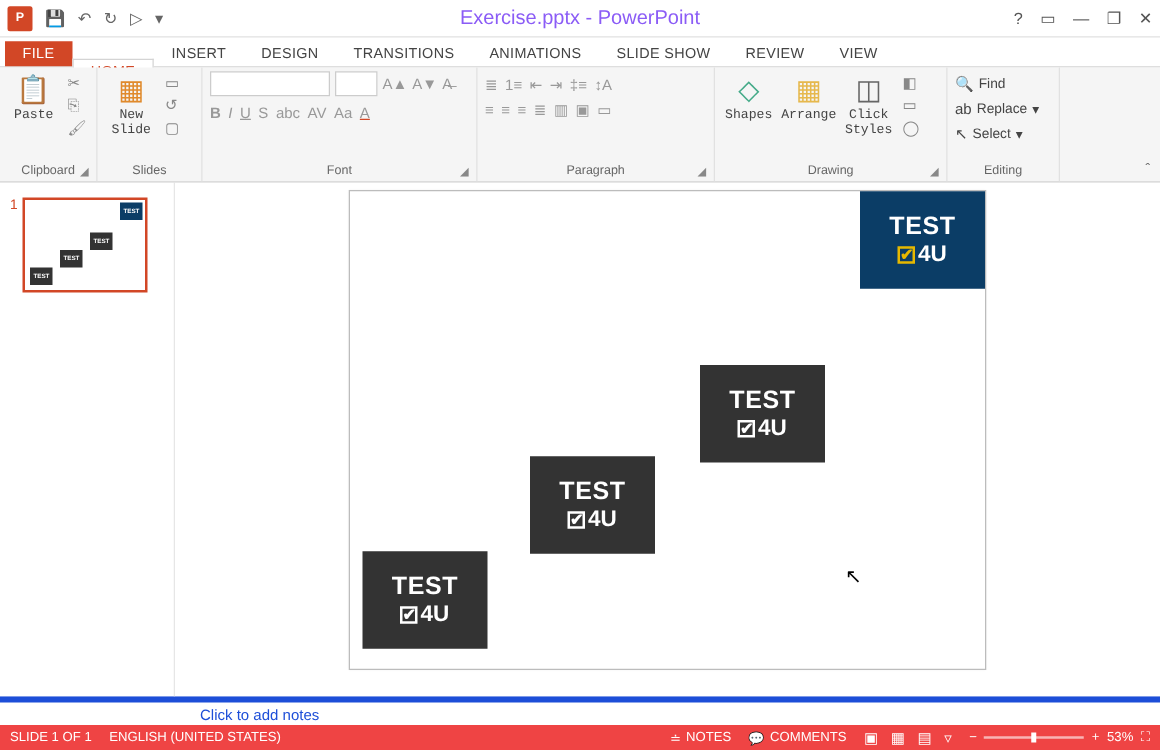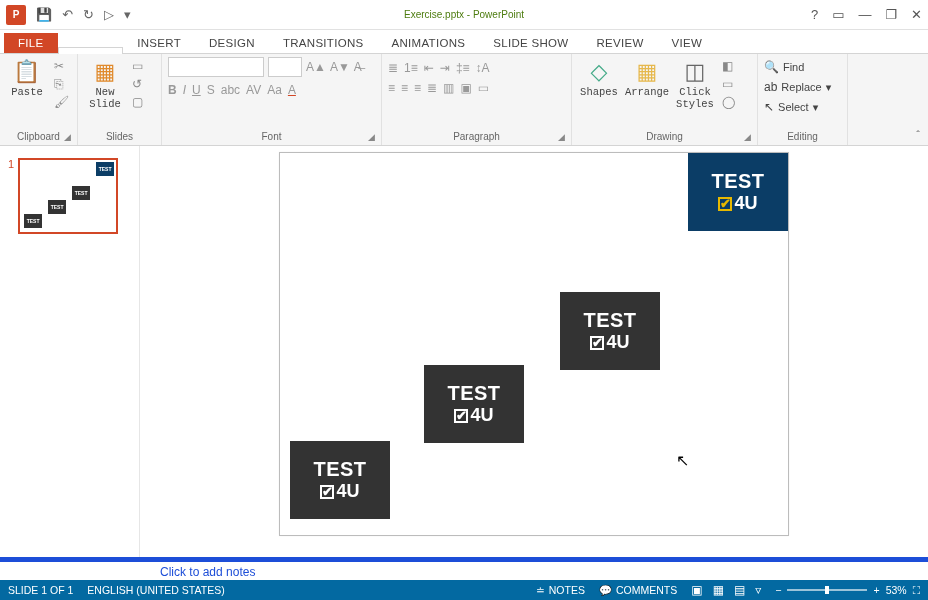--- a/index.html
+++ b/index.html
@@ -3,21 +3,21 @@
 <meta charset="utf-8">
 <style>
 * { margin: 0; padding: 0; box-sizing: border-box; font-family: "Segoe UI", Tahoma, sans-serif; }
 html, body { width: 928px; height: 600px; overflow: hidden; background: #fff; }
 
 
 .titlebar { height: 30px; background: #fff; display: flex; align-items: center; border-bottom: 1px solid #e1e1e1; position: relative; }
 .titlebar .logo { width: 20px; height: 20px; margin: 0 6px; background: #d24726; color: #fff; font-size: 10px; font-weight: bold; display: flex; align-items: center; justify-content: center; border-radius: 2px; }
 .qat { display: flex; gap: 10px; margin-left: 4px; }
 .qat span { color: #666; font-size: 13px; cursor: pointer; }
-.title { position: absolute; left: 50%; transform: translateX(-50%); font-size: 10px; color: #4d7c0f; }
+.title { position: absolute; left: 50%; transform: translateX(-50%); font-size: 16px; color: #8b5cf6; }
 .winctrl { position: absolute; right: 6px; display: flex; gap: 14px; }
 .winctrl span { color: #555; font-size: 13px; cursor: pointer; }
 
 
 .tabs { height: 24px; background: #fff; display: flex; align-items: flex-end; padding-left: 4px; border-bottom: 1px solid #d4d4d4; }
 .tab { padding: 4px 14px; font-size: 11.5px; color: #444; cursor: pointer; letter-spacing: .3px; }
 .tab.file { background: #d24726; color: #fff; }
 .tab.active { background: #fff; color: #d24726; border: 1px solid #d4d4d4; border-bottom: 1px solid #fff; position: relative; top: 16px; }
 
 
@@ -56,21 +56,21 @@
 .box .t1 { font-size: 20px; letter-spacing: .5px; }
 .box .t2 { font-size: 18px; display: flex; align-items: center; }
 .box .t2 .chk { font-size: 13px; margin-right: 2px; border: 2px solid currentColor; width: 14px; height: 14px; display: inline-flex; align-items: center; justify-content: center; }
 .box.blue .t2 .chk { color: #e6b800; }
 .cursor { position: absolute; font-size: 16px; color: #000; }
 
 
 .notes { height: 23px; border-top: 5px solid #1d4ed8; padding: 3px 0 0 160px; font-size: 12px; color: #1d4ed8; }
 
 
-.status { height: 20px; background: #0369a1; color: #fff; display: flex; align-items: center; font-size: 10.5px; padding: 0 8px; gap: 14px; }
+.status { height: 20px; background: #ef4444; color: #fff; display: flex; align-items: center; font-size: 10.5px; padding: 0 8px; gap: 14px; }
 .status .spacer { flex: 1; }
 .status .sbtn { display: flex; align-items: center; gap: 4px; cursor: pointer; }
 .status .viewbtns { display: flex; gap: 10px; }
 .status .viewbtns span { cursor: pointer; font-size: 12px; }
 .zoom { display: flex; align-items: center; gap: 6px; }
 .zoom .track { width: 80px; height: 2px; background: rgba(255,255,255,.6); position: relative; }
 .zoom .track .thumb { position: absolute; left: 38px; top: -3px; width: 4px; height: 8px; background: #fff; border: none; }
 </style>
 </head>
 <body>

